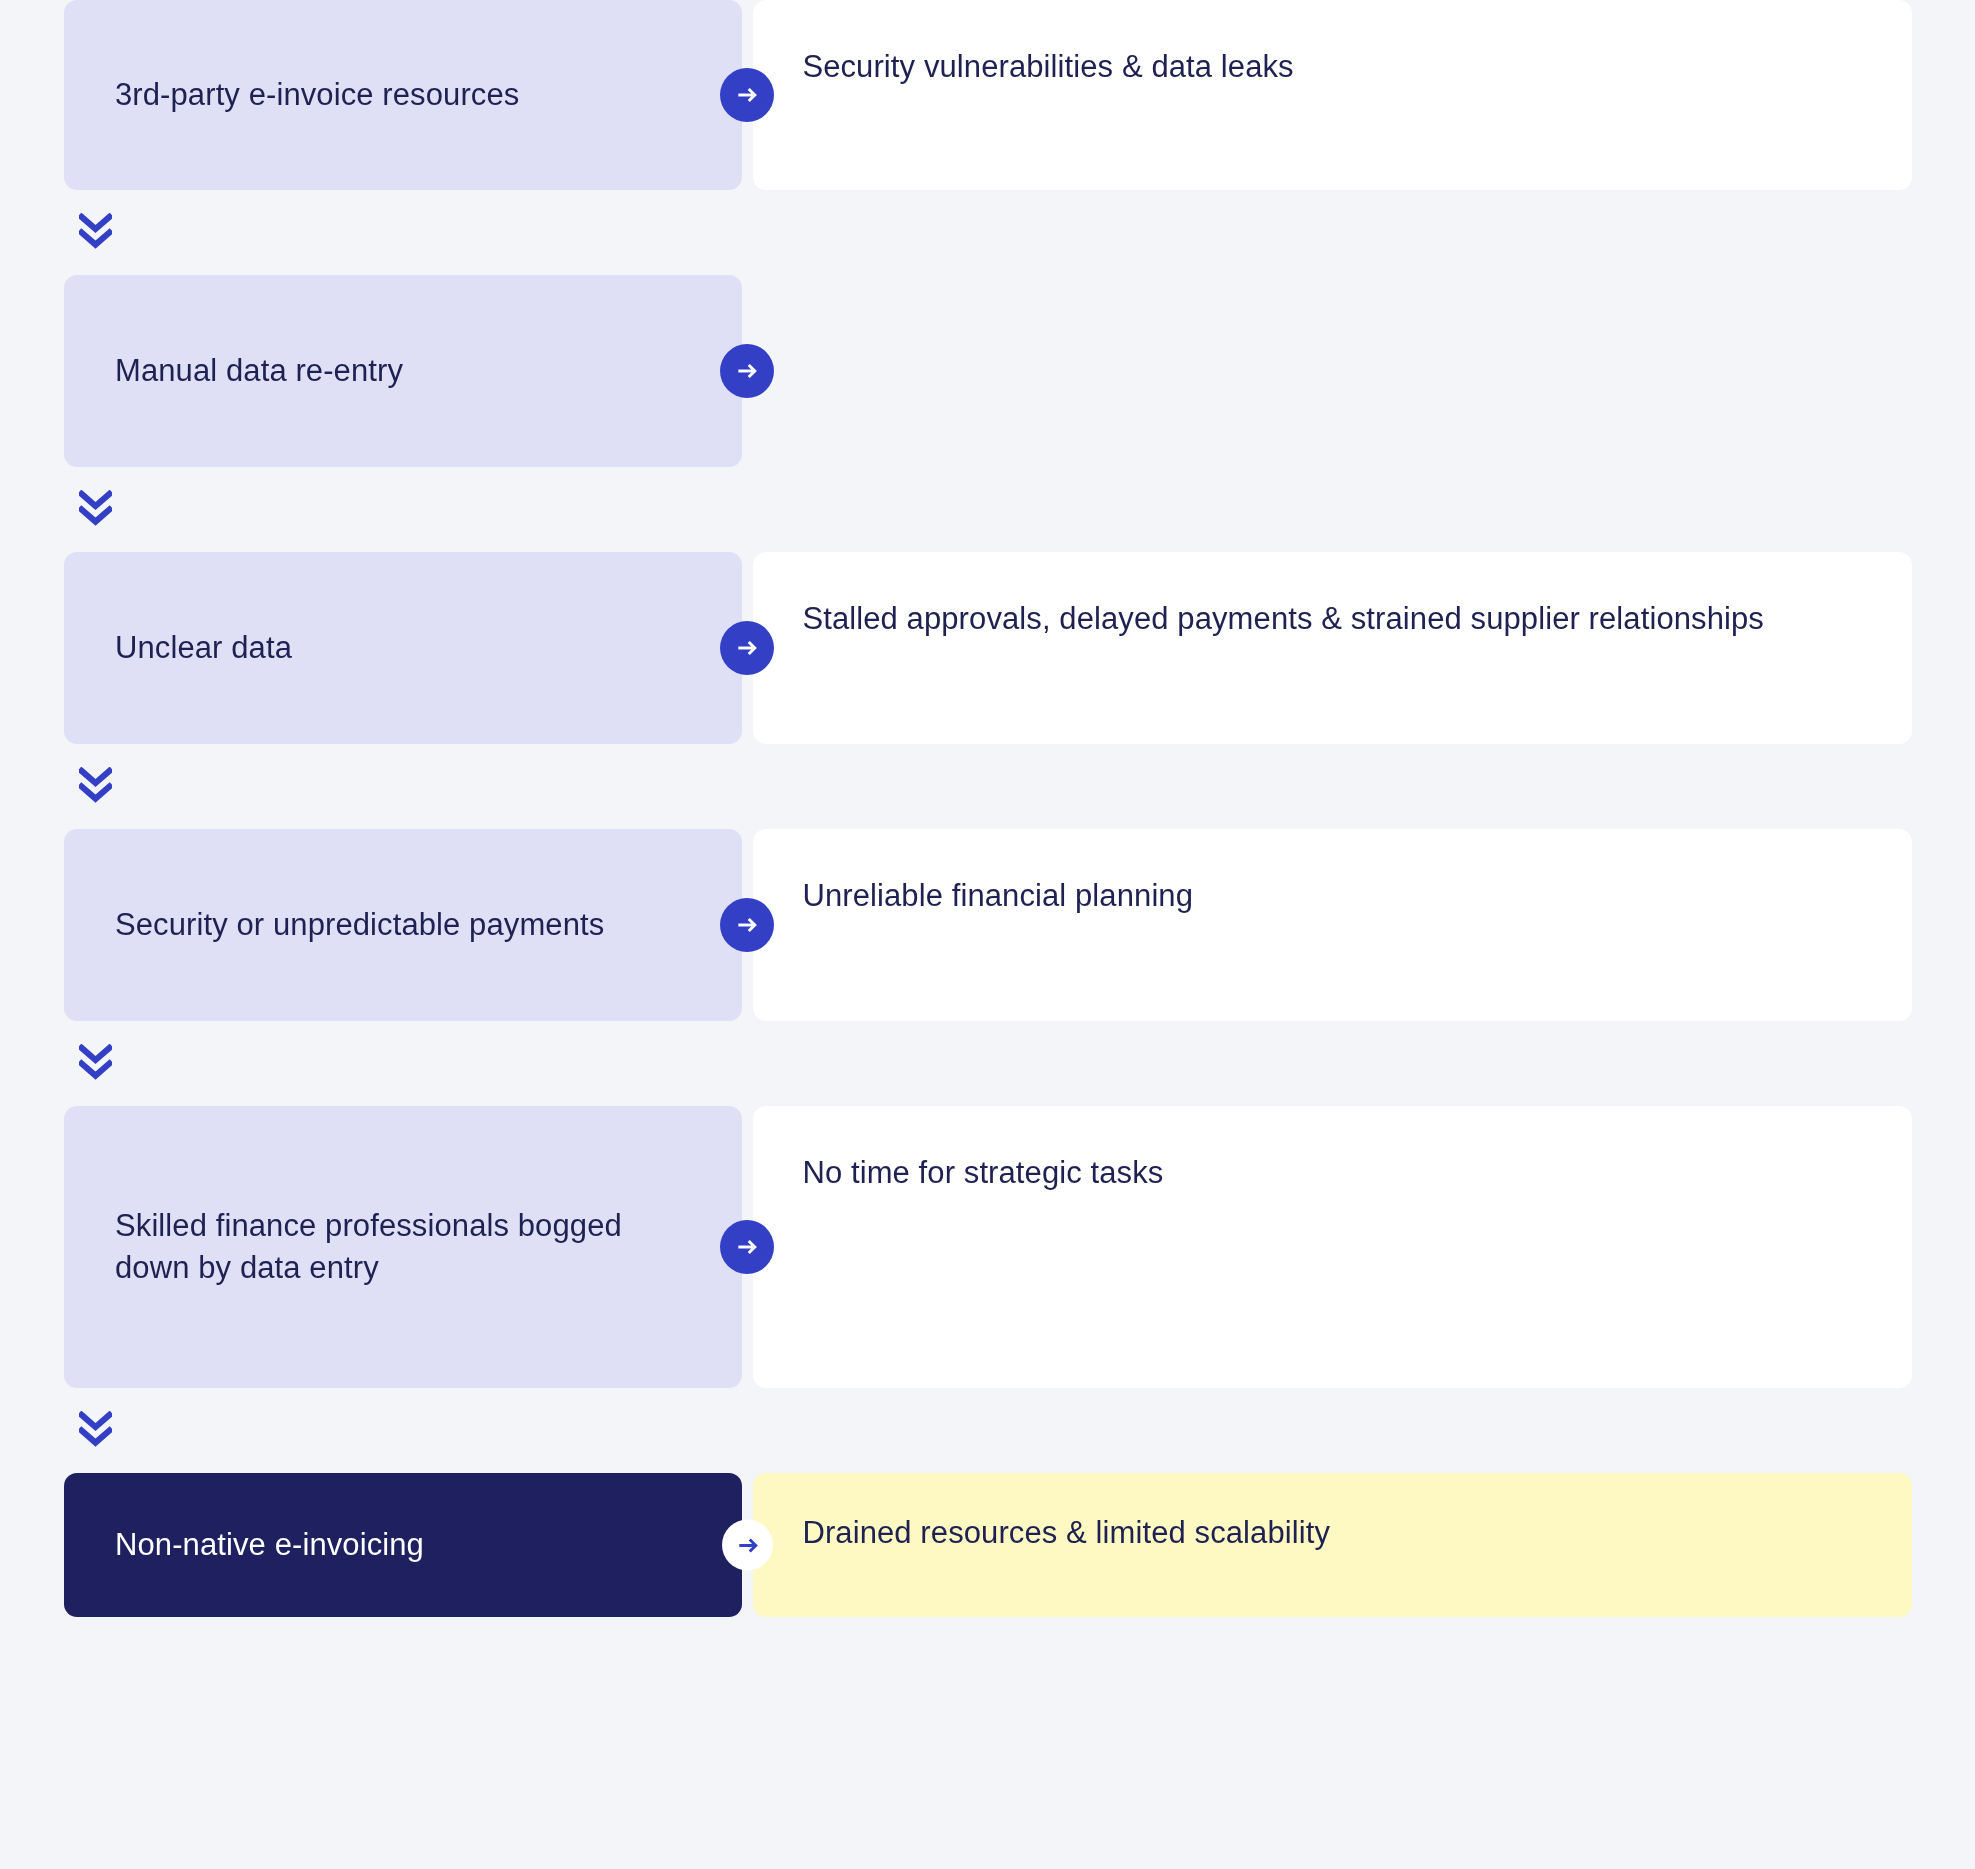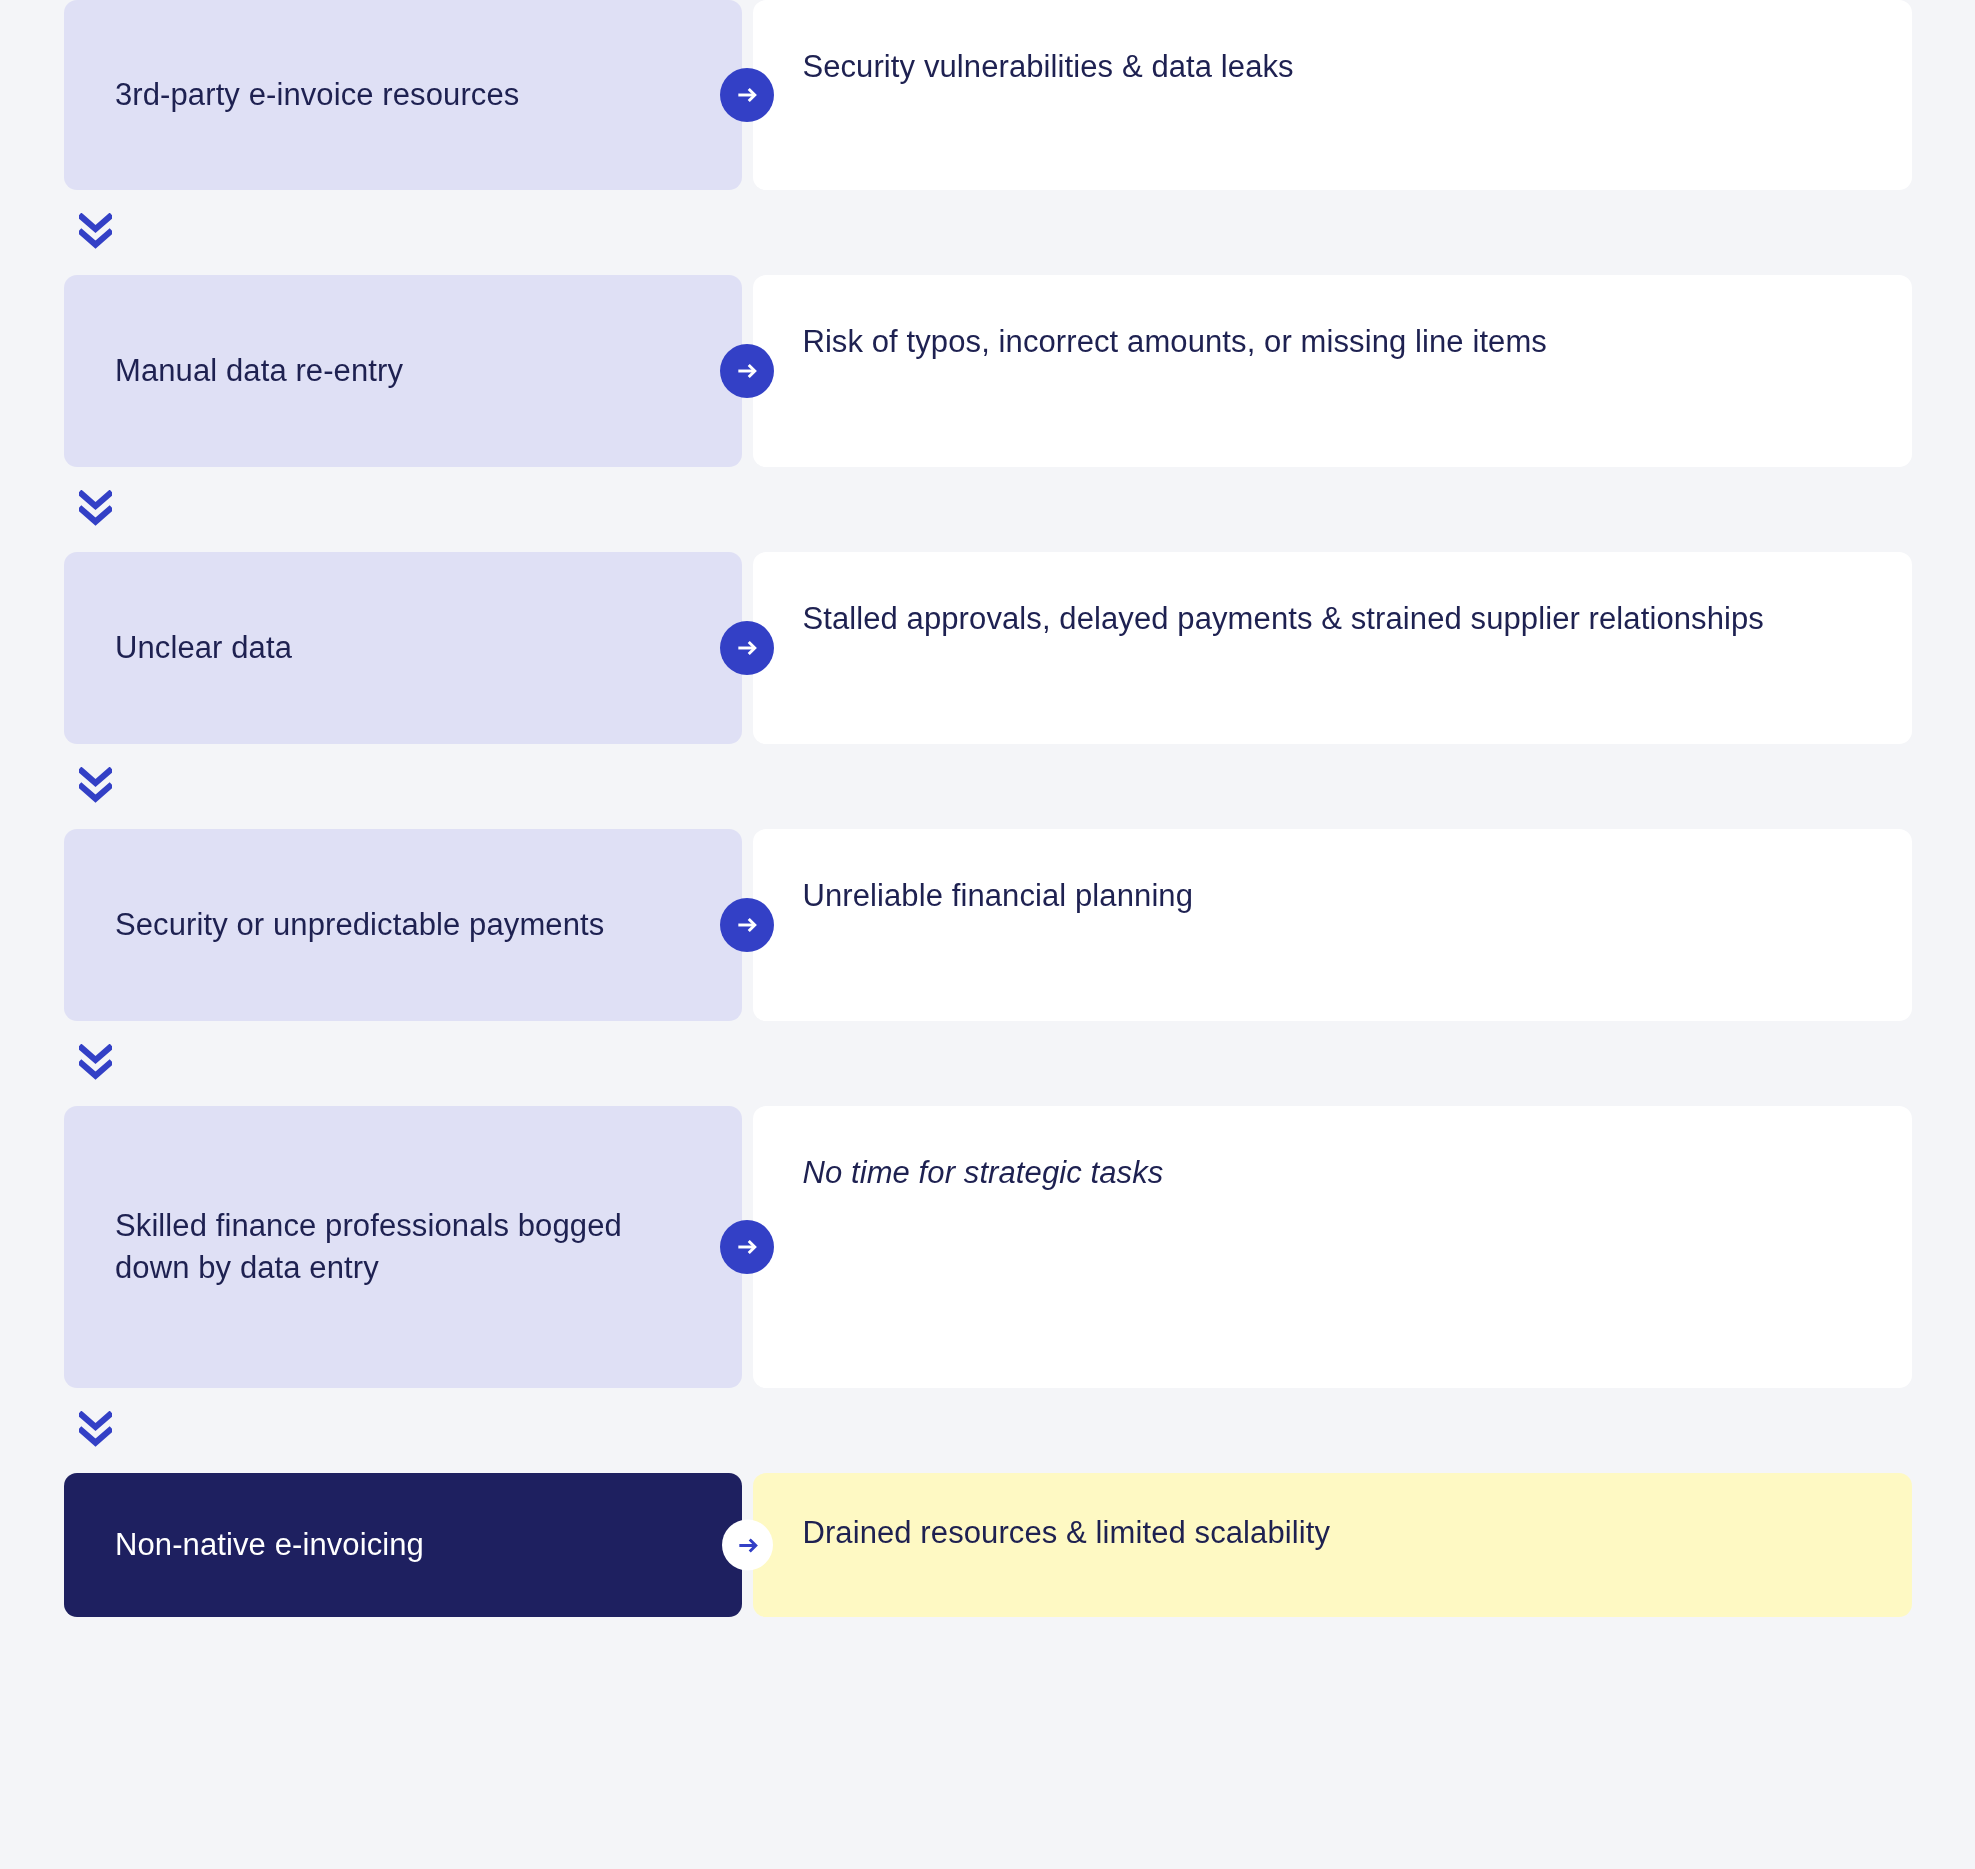--- a/index.html
+++ b/index.html
@@ -152,23 +152,20 @@
   <path d="M3 4 L19 18 L35 4" stroke="#3340c6" stroke-width="7" stroke-linecap="square" stroke-linejoin="miter"></path>
   <path d="M3 22 L19 36 L35 22" stroke="#3340c6" stroke-width="7" stroke-linecap="square" stroke-linejoin="miter"></path>
 </svg>
         </span>
       </div>
       <div class="flow-row" style="height: 192px;">
         <div class="cause-card" style="padding: 23px 37px 23px 51px;">
           <div class="cause-text">Manual data re-entry</div>
         </div>
         <div class="gap"></div>
-        <div class="effect-card" style="padding: 46px 53px 23px 49px;">
-          <div class="effect-text">Risk of typos, incorrect amounts, or missing line items</div>
-        </div>
         <div class="arrow-badge">
           <svg width="26" height="26" viewBox="0 0 30 30" fill="none" xmlns="http://www.w3.org/2000/svg">
     <path d="M5 15 H24" stroke="#ffffff" stroke-width="3.4" stroke-linecap="butt"></path>
     <path d="M17 8 L24 15 L17 22" stroke="#ffffff" stroke-width="3.4" stroke-linecap="butt" stroke-linejoin="miter" fill="none"></path>
   </svg>
         </div>
       </div>
       <div class="connector">
         <span>
           <svg width="33" height="39" viewBox="0 0 38 44" fill="none" xmlns="http://www.w3.org/2000/svg">
@@ -221,21 +218,21 @@
   <path d="M3 4 L19 18 L35 4" stroke="#3340c6" stroke-width="7" stroke-linecap="square" stroke-linejoin="miter"></path>
   <path d="M3 22 L19 36 L35 22" stroke="#3340c6" stroke-width="7" stroke-linecap="square" stroke-linejoin="miter"></path>
 </svg>
         </span>
       </div>
       <div class="flow-row" style="height: 282px;">
         <div class="cause-card" style="padding: 23px 37px 23px 51px;">
           <div class="cause-text">Skilled finance professionals bogged down by data entry</div>
         </div>
         <div class="gap"></div>
-        <div class="effect-card" style="padding: 46px 53px 23px 49px; font-style: italic;">
+        <div class="effect-card" style="padding: 46px 53px 23px 49px;">
           <div class="effect-text">No time for strategic tasks</div>
         </div>
         <div class="arrow-badge">
           <svg width="26" height="26" viewBox="0 0 30 30" fill="none" xmlns="http://www.w3.org/2000/svg">
     <path d="M5 15 H24" stroke="#ffffff" stroke-width="3.4" stroke-linecap="butt"></path>
     <path d="M17 8 L24 15 L17 22" stroke="#ffffff" stroke-width="3.4" stroke-linecap="butt" stroke-linejoin="miter" fill="none"></path>
   </svg>
         </div>
       </div>
       <div class="connector">

